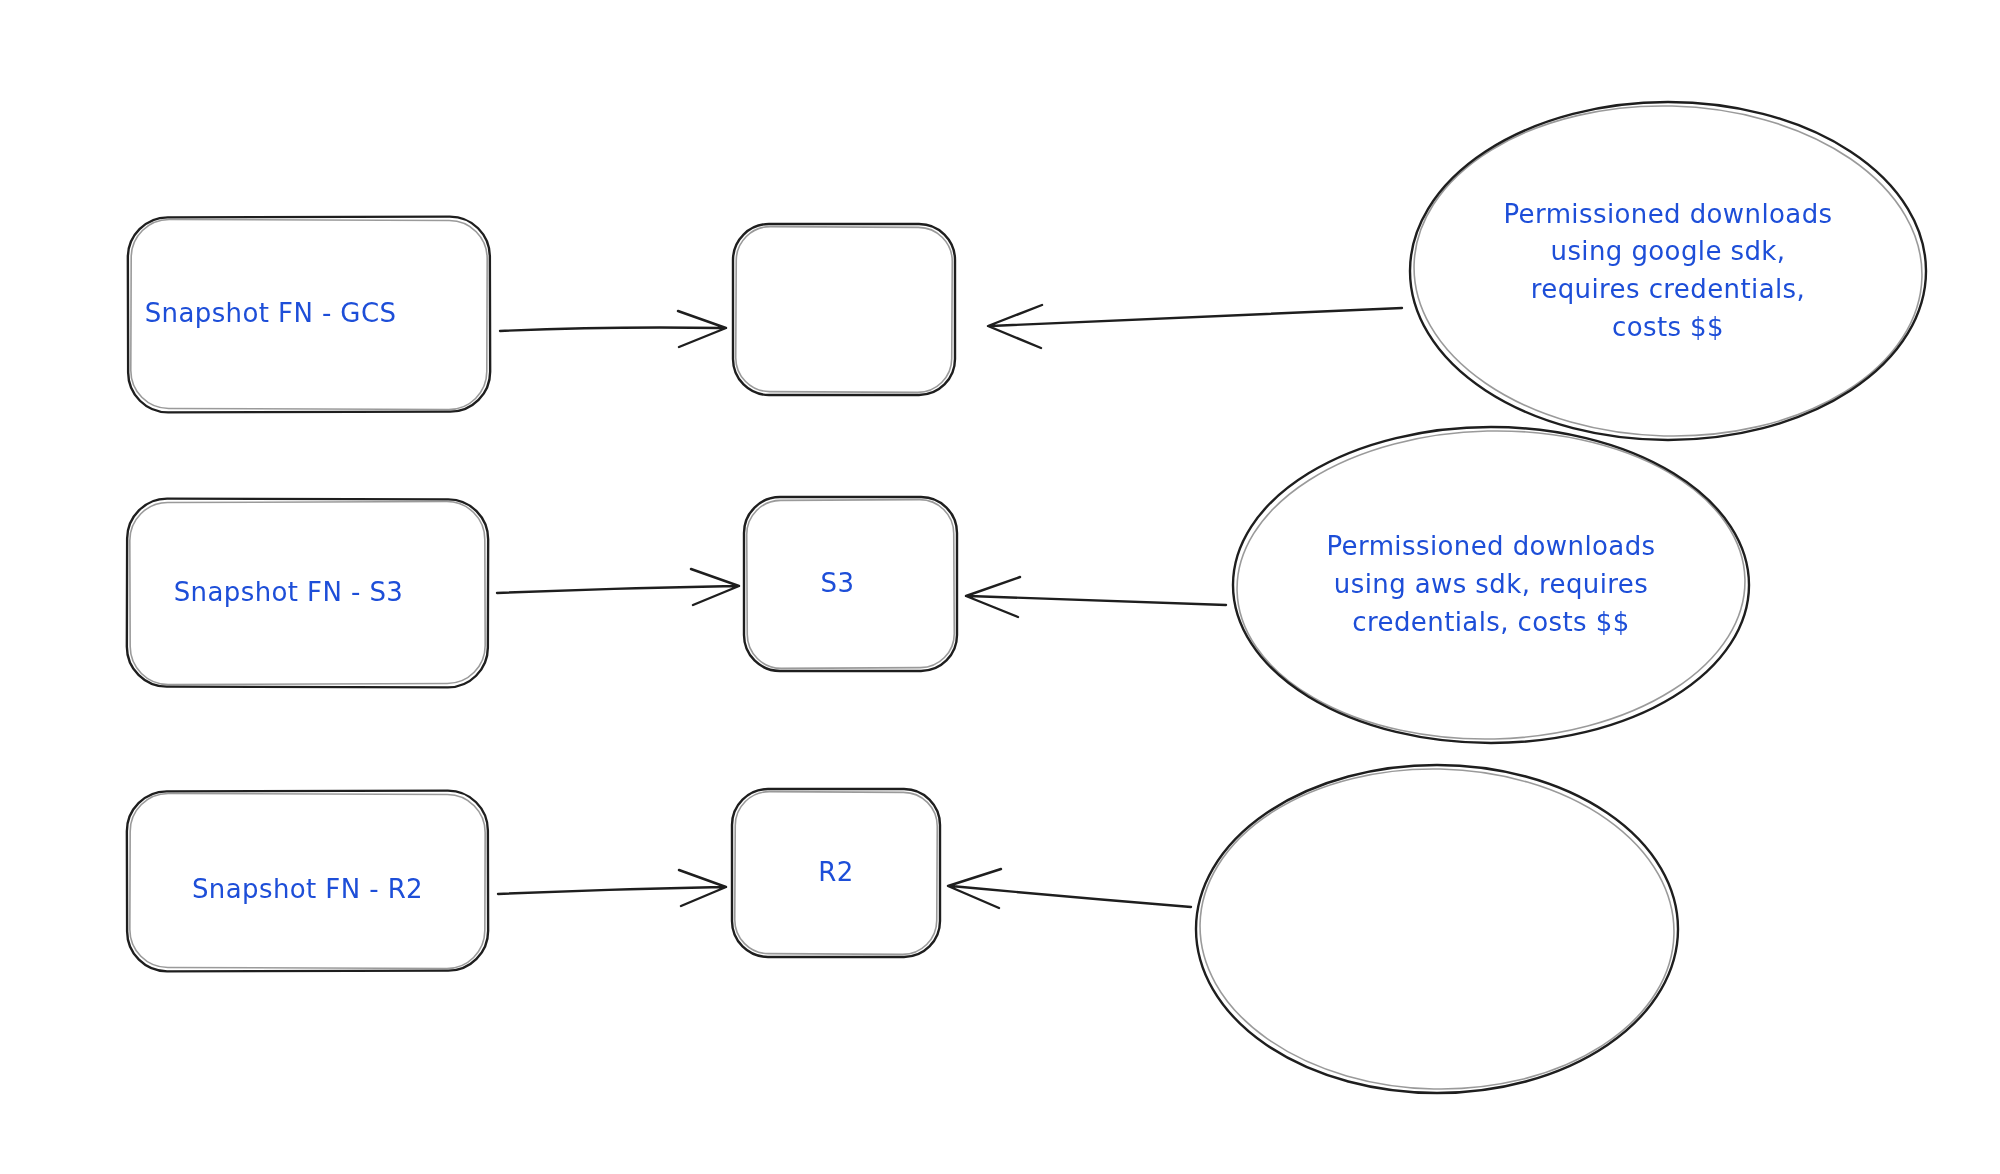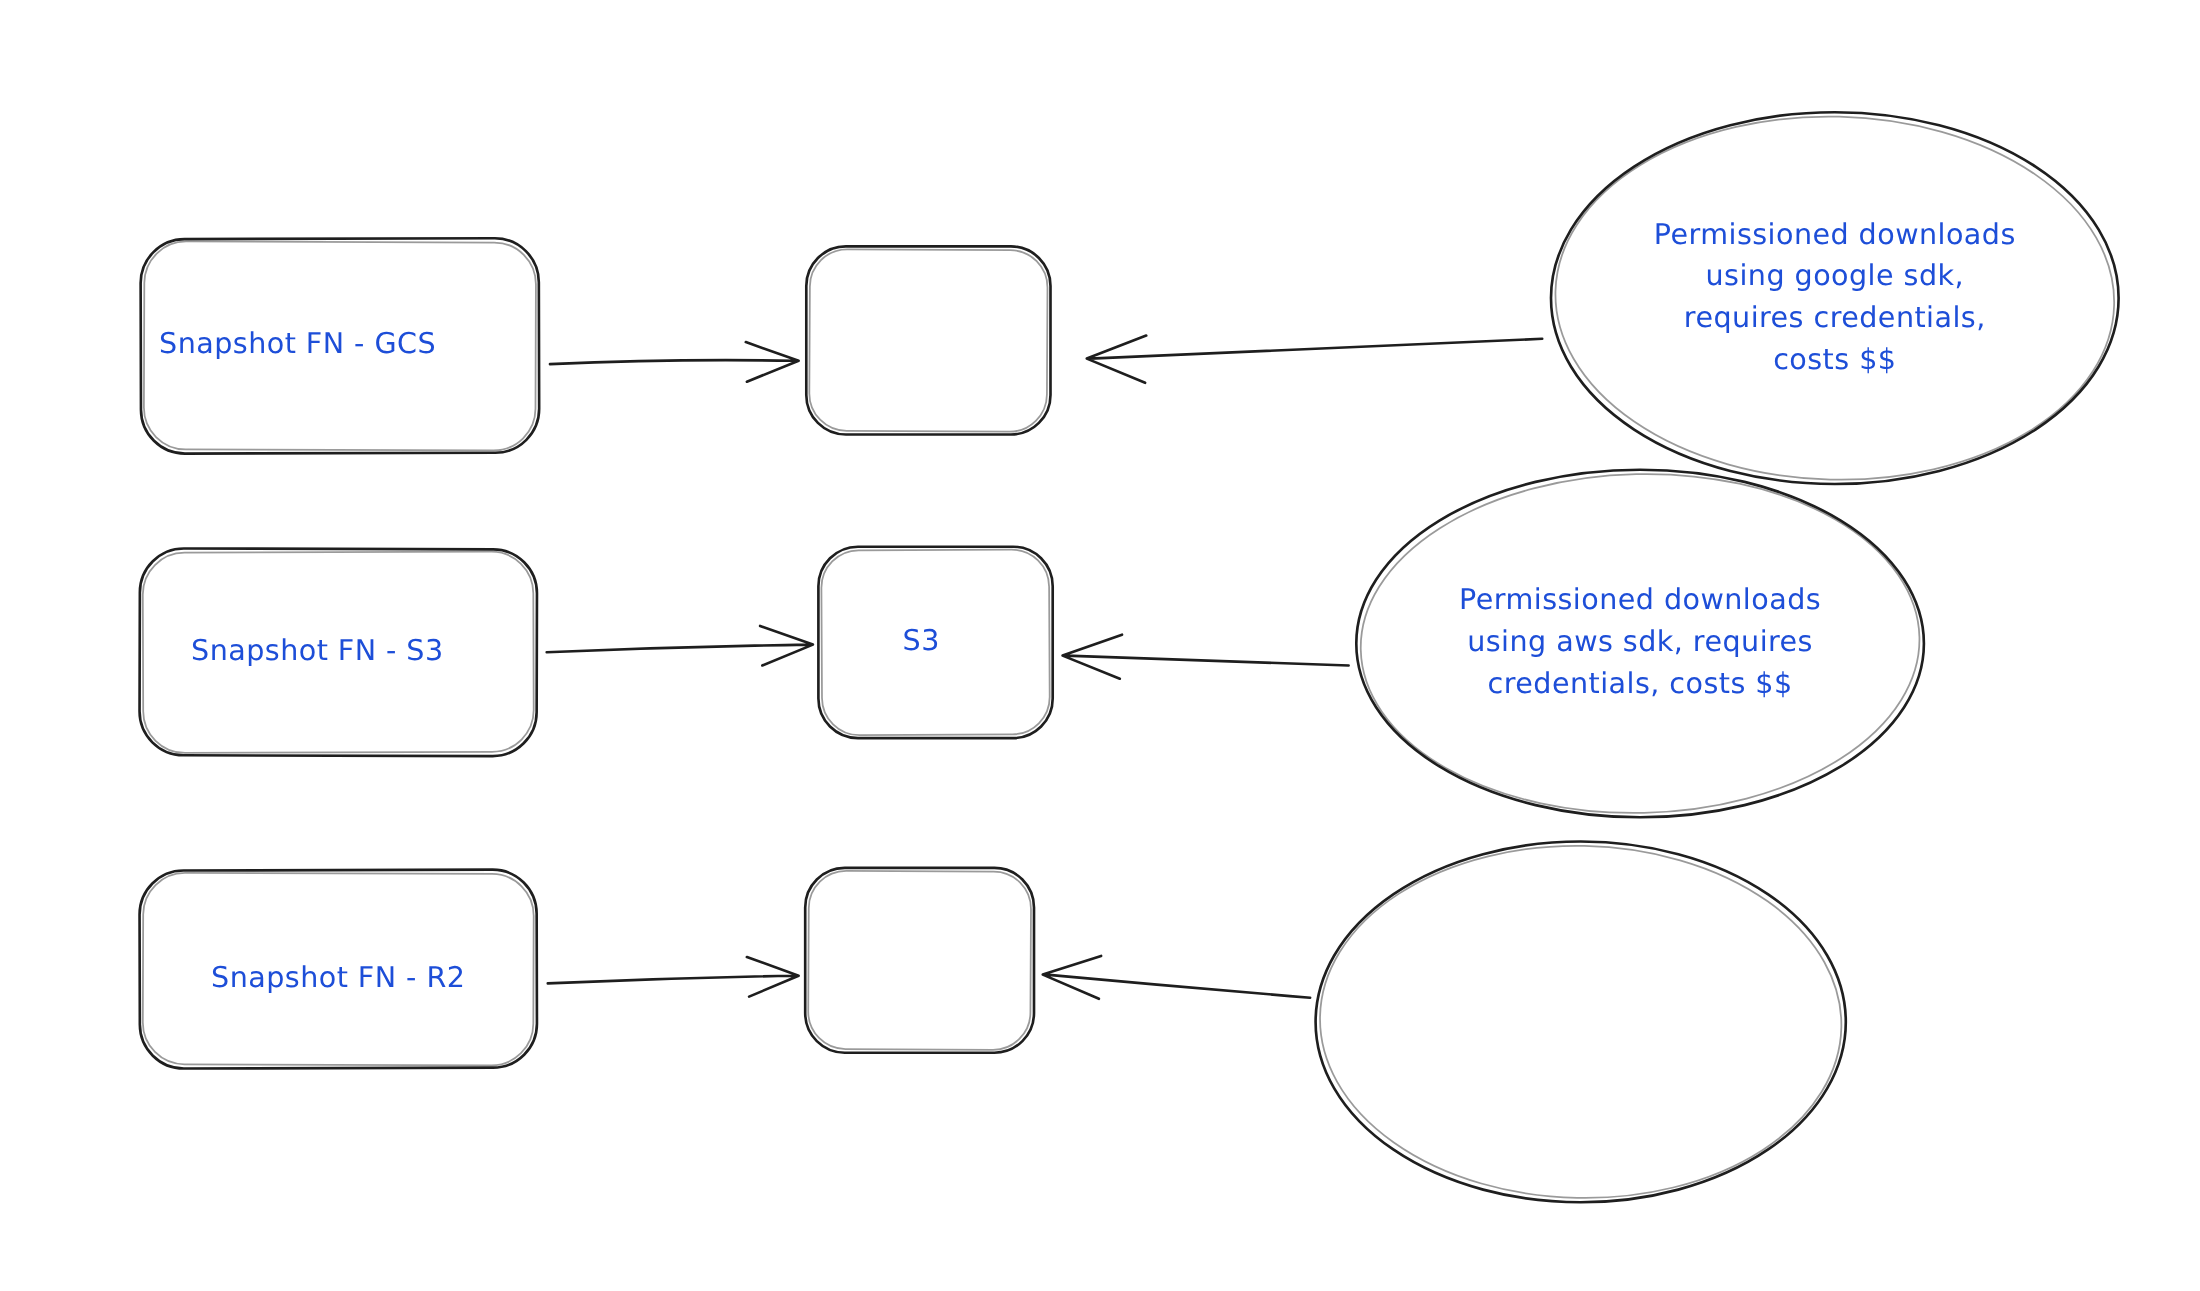--- a/index.html
+++ b/index.html
@@ -104,14 +104,15 @@
 requires credentials,
 costs $$</div>
 
   <div class="label lbl-src-2">Snapshot FN - S3</div>
   <div class="label lbl-tgt-2">S3</div>
   <div class="label lbl-note-2">Permissioned downloads
 using aws sdk, requires
 credentials, costs $$</div>
 
   <div class="label lbl-src-3">Snapshot FN - R2</div>
+  <div class="label lbl-tgt-3">R2</div>
 
 </div>
 
 </body></html>

